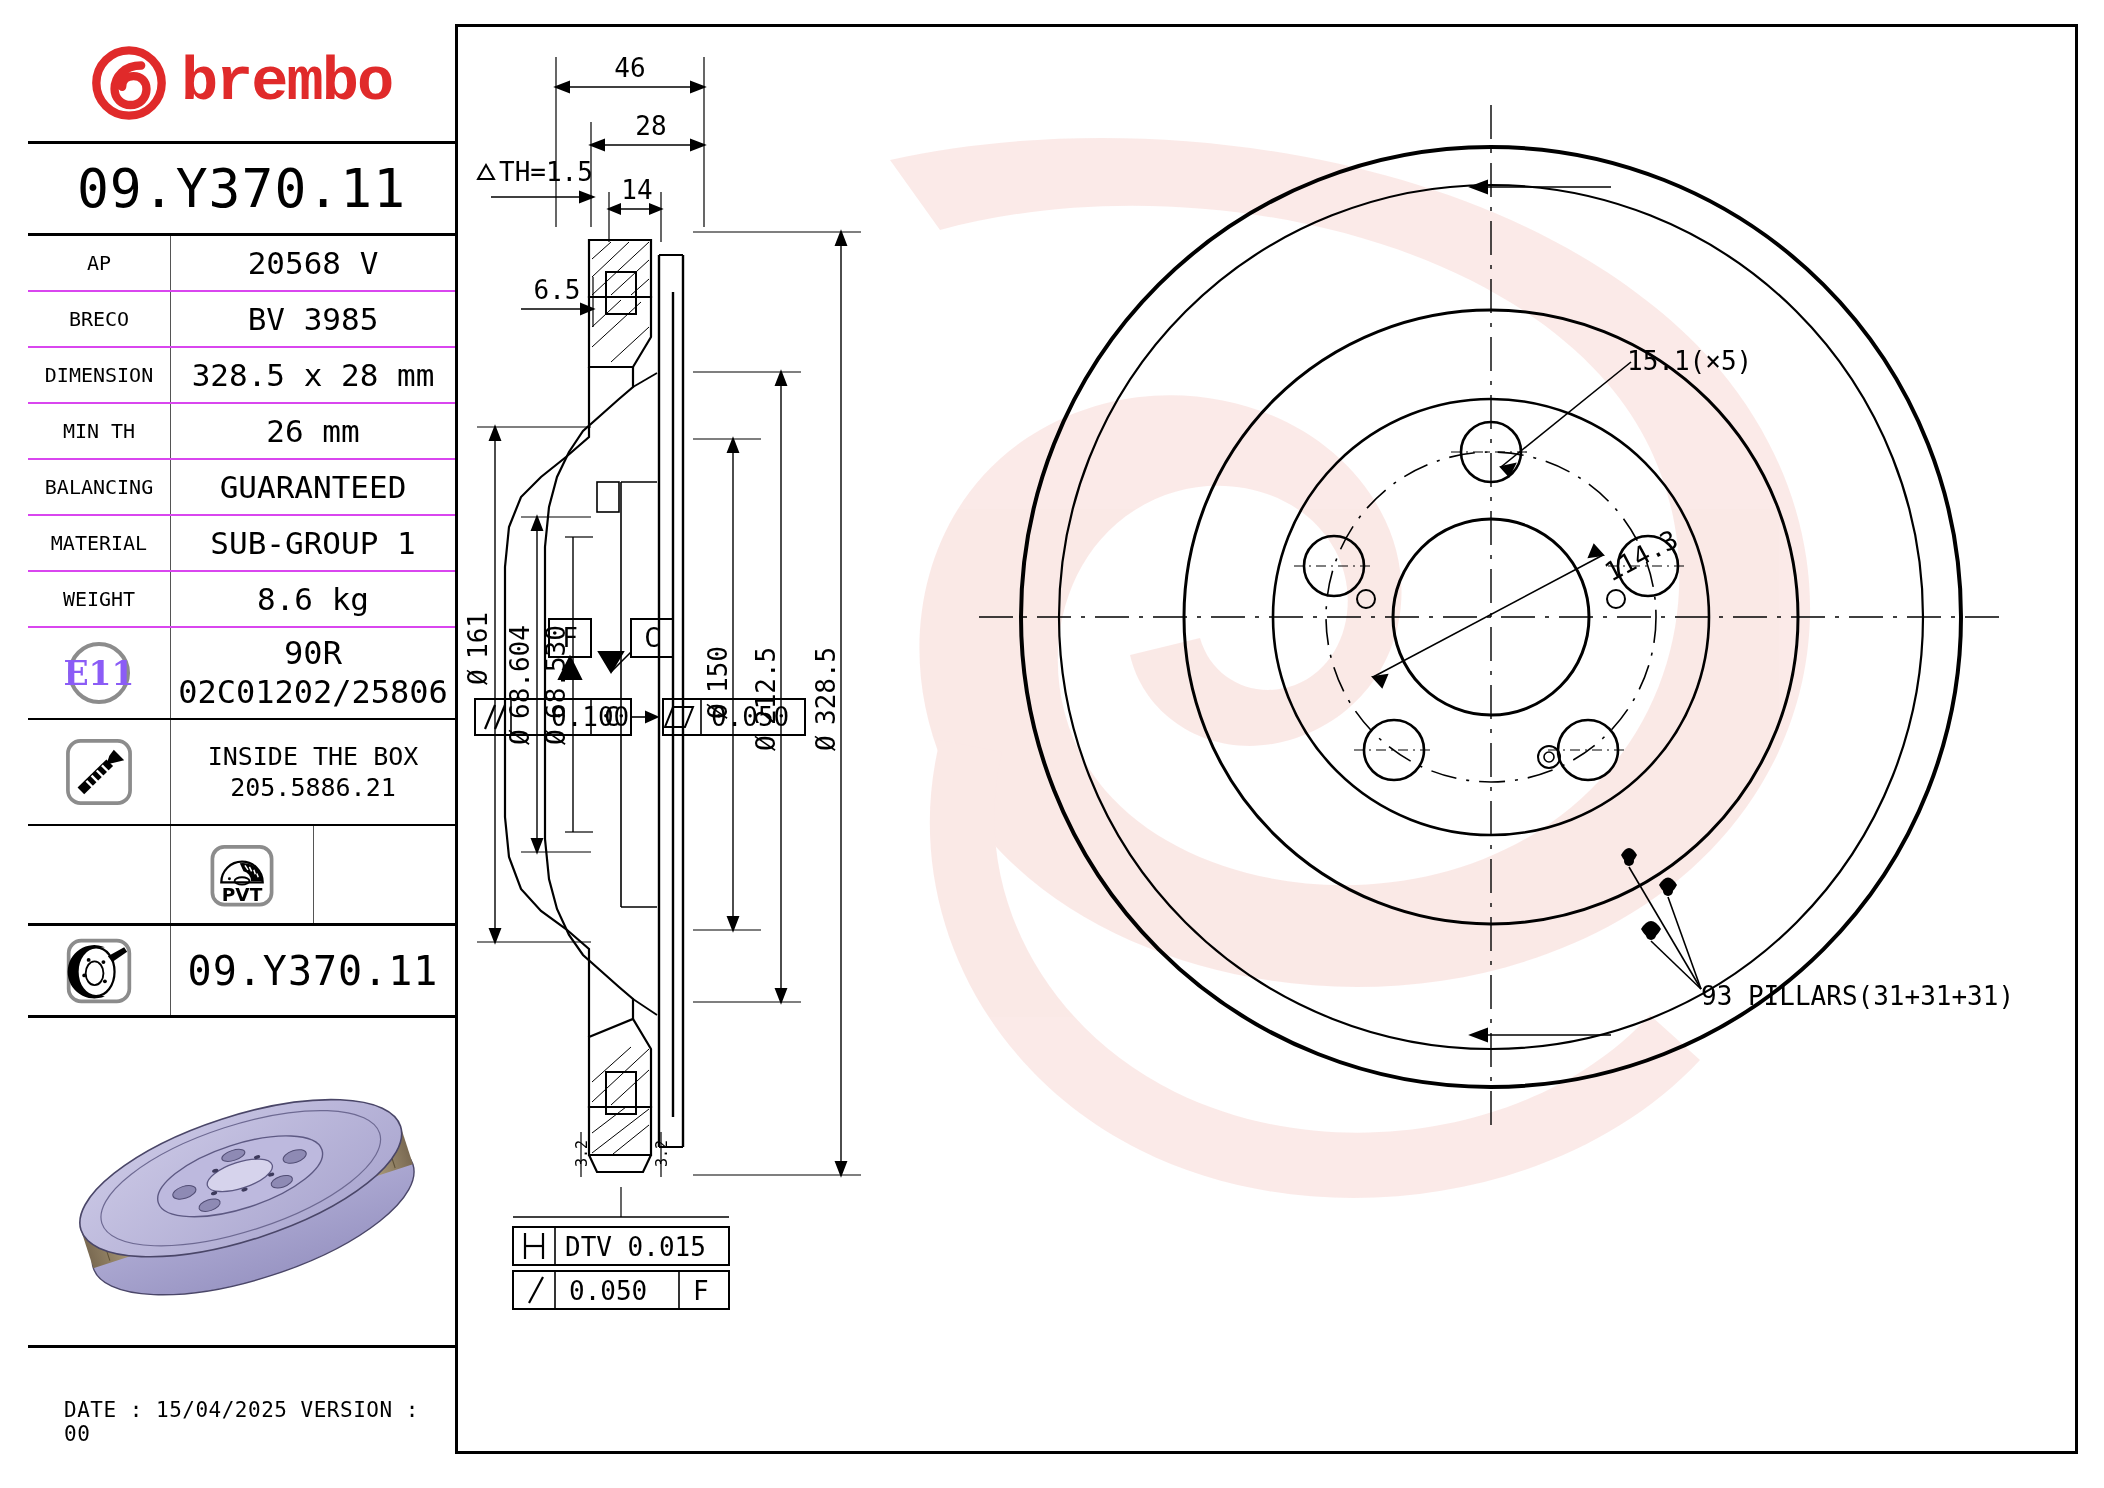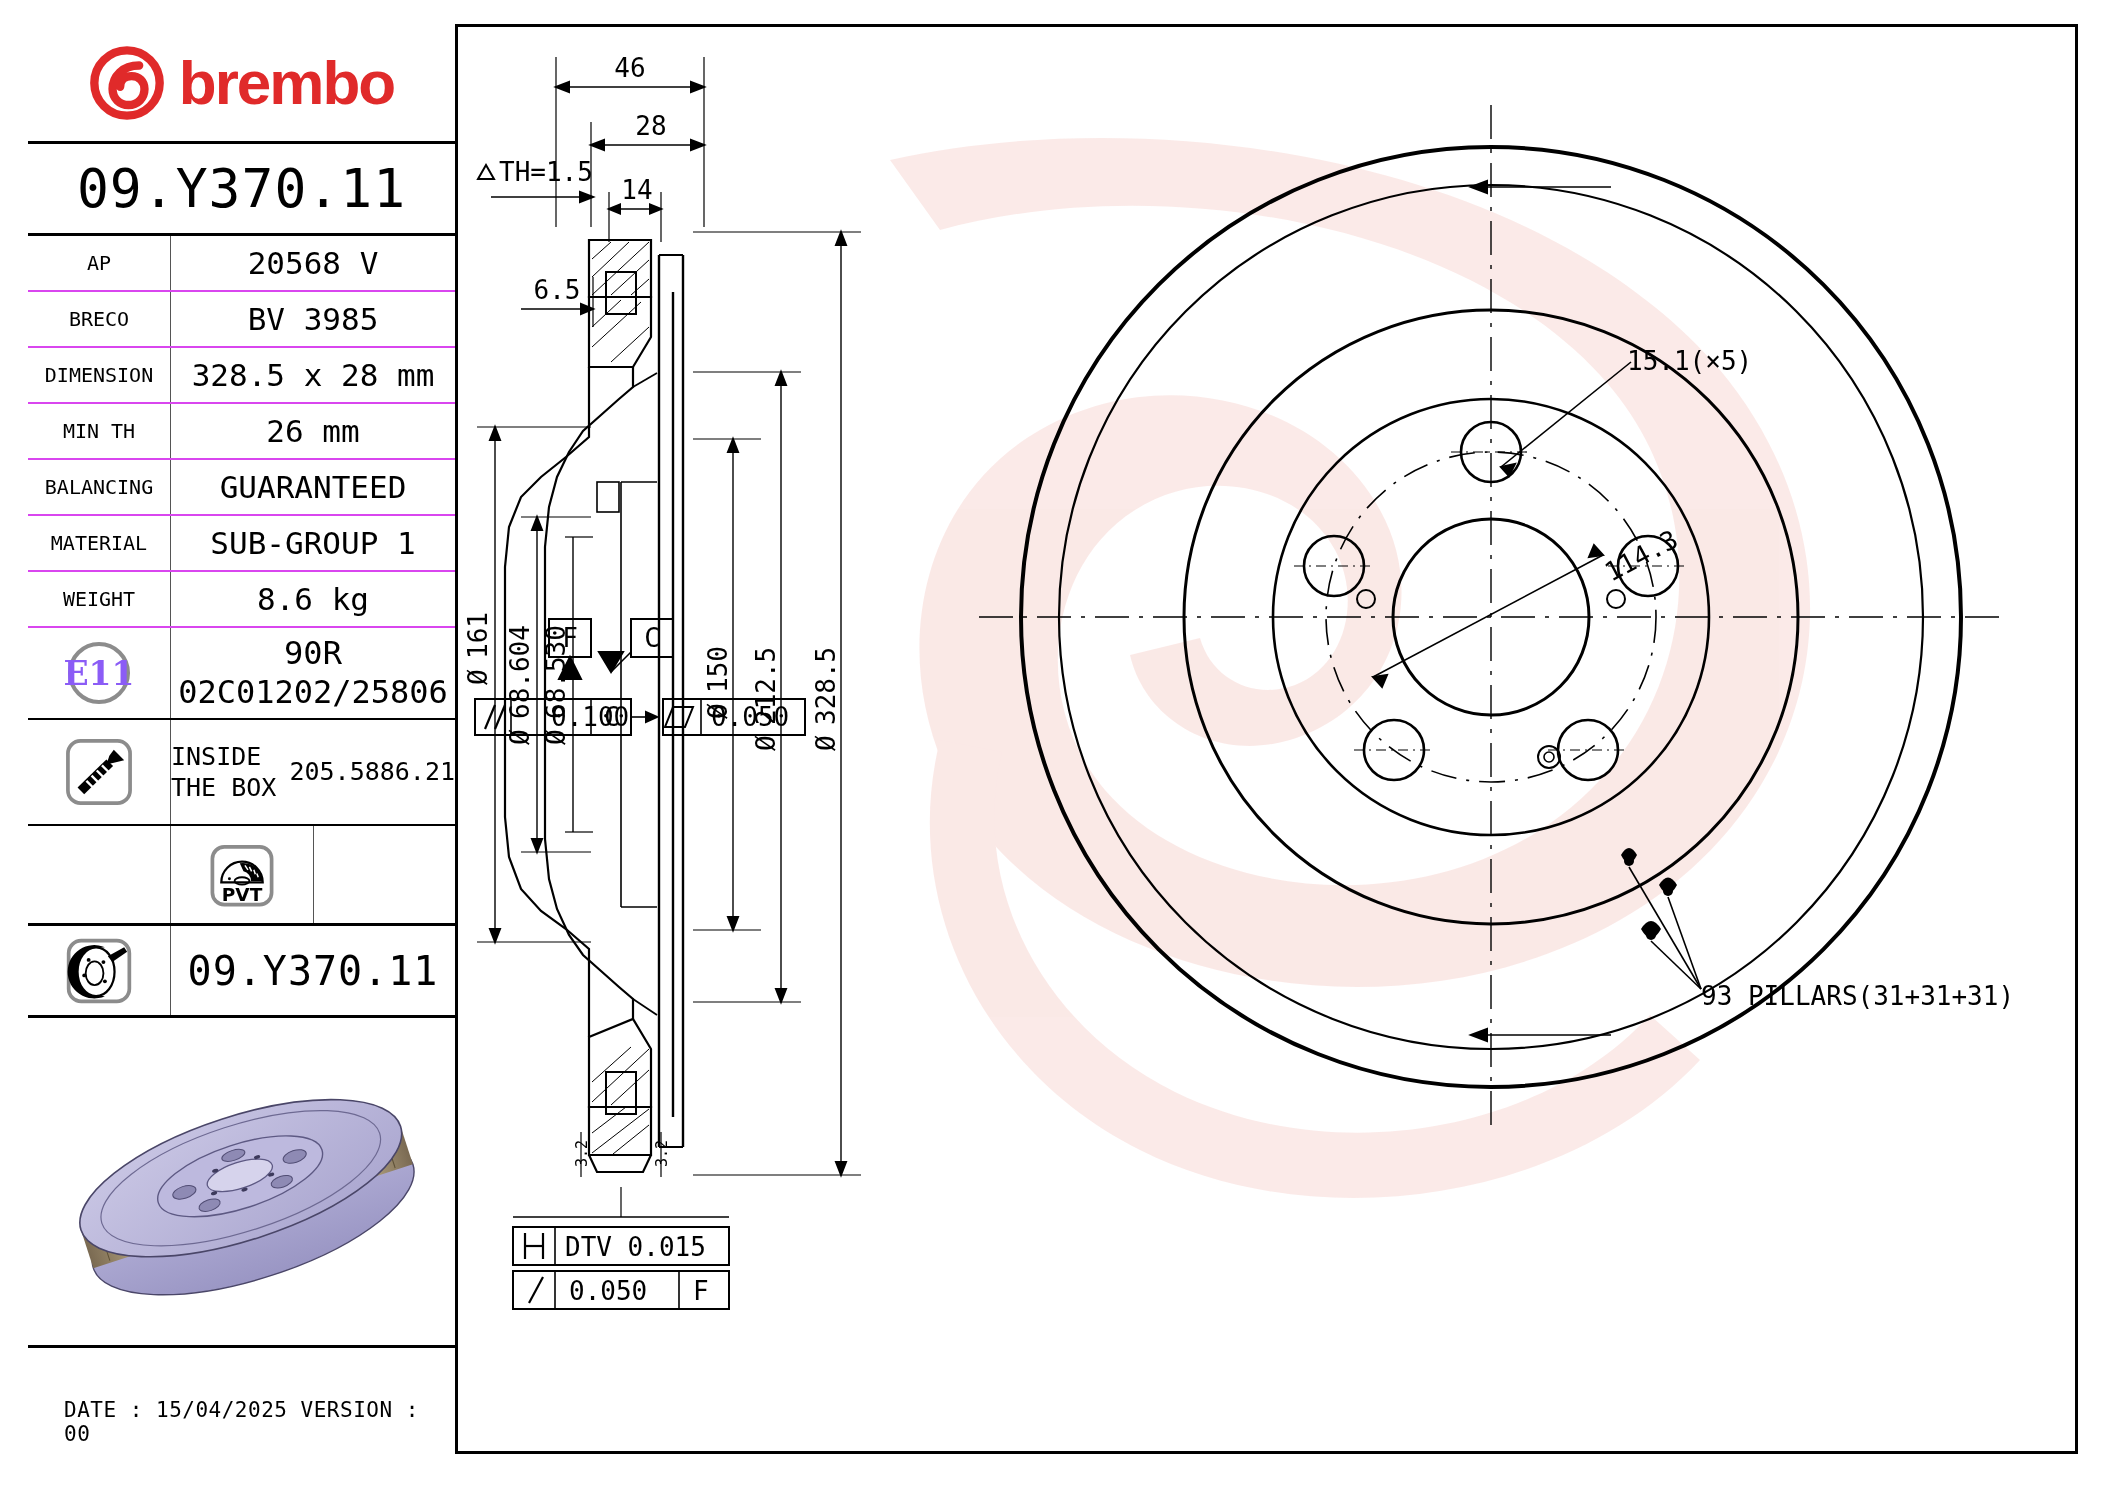--- a/index.html
+++ b/index.html
@@ -42,41 +42,41 @@
     border-right:1px solid #555; height:100%;
     display:flex; align-items:center; justify-content:center;
   }
   .lp-val {
     flex:1; text-align:center; font-size:31px;
     display:flex; align-items:center; justify-content:center; height:100%;
   }
 
   .logo-cell { height:120px; display:flex; align-items:center; justify-content:center; border-bottom:3px solid #000; }
   .logo-wrap { display:flex; align-items:center; gap:14px; }
-  .brembo-word { color:#e02a2a; font-family:Liberation Sans, sans-serif; font-weight:bold; font-size:62px; letter-spacing:-2px; line-height:1; }
+  .brembo-word { color:#e02a2a; font-family:Liberation Mono, monospace; font-weight:bold; font-size:62px; letter-spacing:-2px; line-height:1; }
 
   .partno-cell {
     height:92px; display:flex; align-items:center; justify-content:center;
     border-bottom:3px solid #000; font-size:53px; letter-spacing:1px;
   }
 
   .spec-row { height:56px; }
 
   .e11-row { height:92px; border-bottom:2px solid #000; display:flex; }
   .e11-icon { width:143px; flex:0 0 143px; border-right:1px solid #555; display:flex; align-items:center; justify-content:center; }
   .e11-circle {
     width:62px; height:62px; border:4px solid #8c8c8c; border-radius:50%;
     display:flex; align-items:center; justify-content:center;
     font-family:"DejaVu Serif", serif; font-weight:bold; font-size:33px; color:#8b5cf6;
   }
   .e11-txt { flex:1; display:flex; flex-direction:column; align-items:center; justify-content:center; font-size:32px; line-height:1.22; }
 
   .screw-row { height:106px; border-bottom:2px solid #000; display:flex; }
   .screw-icon { width:143px; flex:0 0 143px; border-right:1px solid #555; display:flex; align-items:center; justify-content:center; }
-  .screw-txt { flex:1; display:flex; flex-direction:row; align-items:center; justify-content:center; font-size:25px; line-height:1.25; }
+  .screw-txt { flex:1; display:flex; flex-direction:column; align-items:center; justify-content:center; font-size:25px; line-height:1.25; }
 
   .pvt-row { height:100px; border-bottom:3px solid #000; display:flex;text-align:center; }
   .pvt-blank { width:143px; flex:0 0 143px; border-right:1px solid #555; }
   .pvt-mid { width:143px; flex:0 0 143px; border-right:1px solid #555; display:flex; align-items:center; justify-content:center; }
   .pvt-rest { flex:1; }
 
   .disc-row { height:92px; border-bottom:3px solid #000; display:flex; }
   .disc-icon { width:143px; flex:0 0 143px; border-right:1px solid #555; display:flex; align-items:center; justify-content:center; }
   .disc-txt { flex:1; display:flex; align-items:center; justify-content:center; font-size:40px; letter-spacing:1px; }
 

